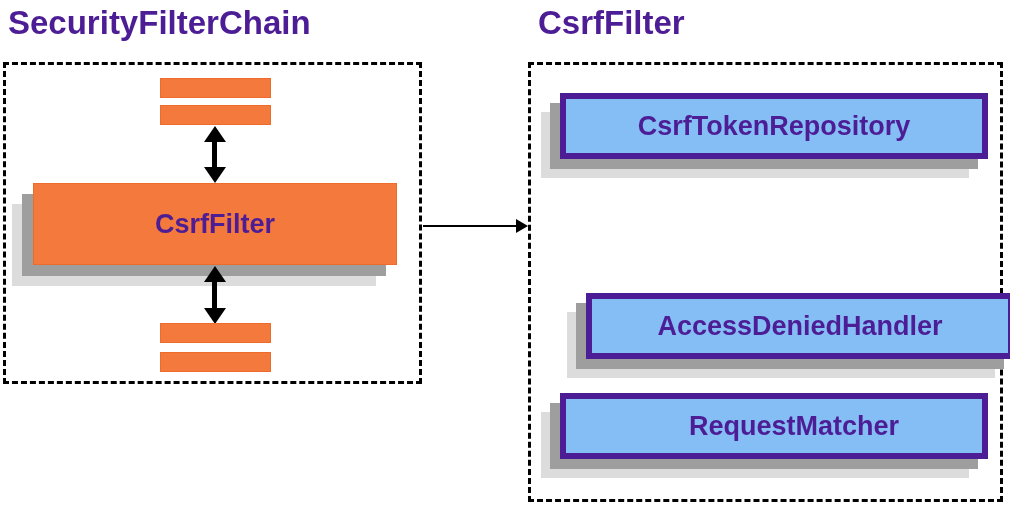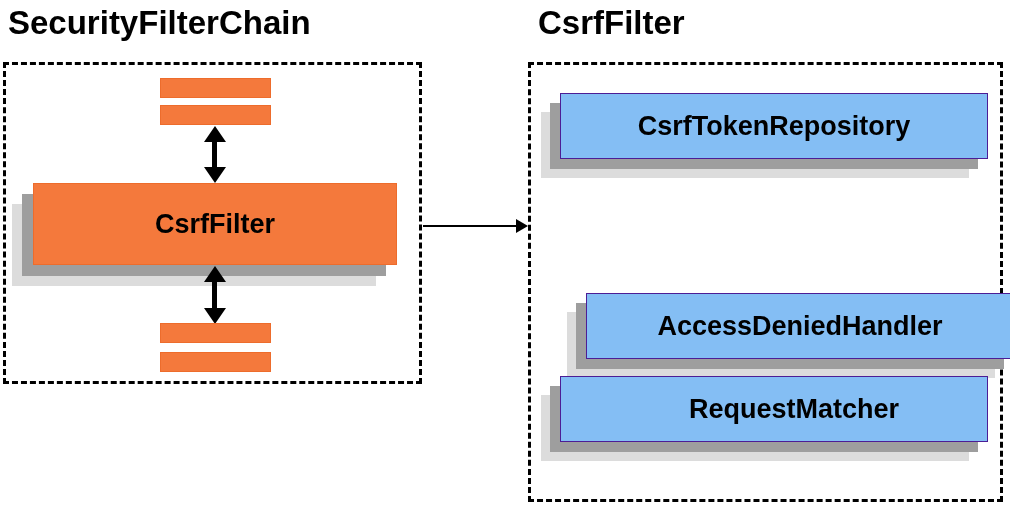--- a/index.html
+++ b/index.html
@@ -1,20 +1,20 @@
 <!DOCTYPE html>
 <html><head>
 <meta charset="utf-8">
 <style>
   html,body { margin:0; padding:0; background:#ffffff; }
   .canvas {
     position:relative; width:1010px; height:505px;
     background:#ffffff; overflow:hidden;
     font-family:"Liberation Sans", sans-serif;
-    color:#000000;
+    color:#4c1d95;
     text-decoration:underline;
   }
   .title {
     position:absolute; font-size:33px; font-weight:bold;
     letter-spacing:0px; white-space:nowrap;
   }
   .title-left  { left:8px;  top:4px; }
   .title-right { left:538px; top:4px; }
 
   .dashed-group {
@@ -60,29 +60,29 @@
     position:absolute; left:423px; top:225px; width:94px; height:2px; background:#000;
   }
   .hhead {
     position:absolute; left:516px; top:219px; width:0; height:0;
     border-top:7px solid transparent; border-bottom:7px solid transparent;
     border-left:12px solid #000;
   }
 
   .component-node {
     position:absolute; left:560px; width:428px; height:66px;
-    background:#84BEF4; border:1px solid #4c1d95; box-sizing:border-box;
+    background:#84BEF4; border:6px solid #4c1d95; box-sizing:border-box;
     box-shadow:-10px 10px 0 0 #9E9E9E, -19px 19px 0 0 #DCDCDC;
     display:flex; align-items:center; justify-content:center;
     font-size:27px; font-weight:bold; white-space:nowrap;
   }
   .comp1 { top:93px; }
   .comp2 { top:193px; }
   .comp3 { top:293px;margin-left:26px; }
-  .comp4 { top:376px;padding-left:40px; }
+  .comp4 { top:393px;padding-left:40px; }
 </style>
 </head>
 <body>
 
 <div class="canvas">
 
   <div class="title title-left">SecurityFilterChain</div>
 
   <div class="title title-right">CsrfFilter</div>
 

